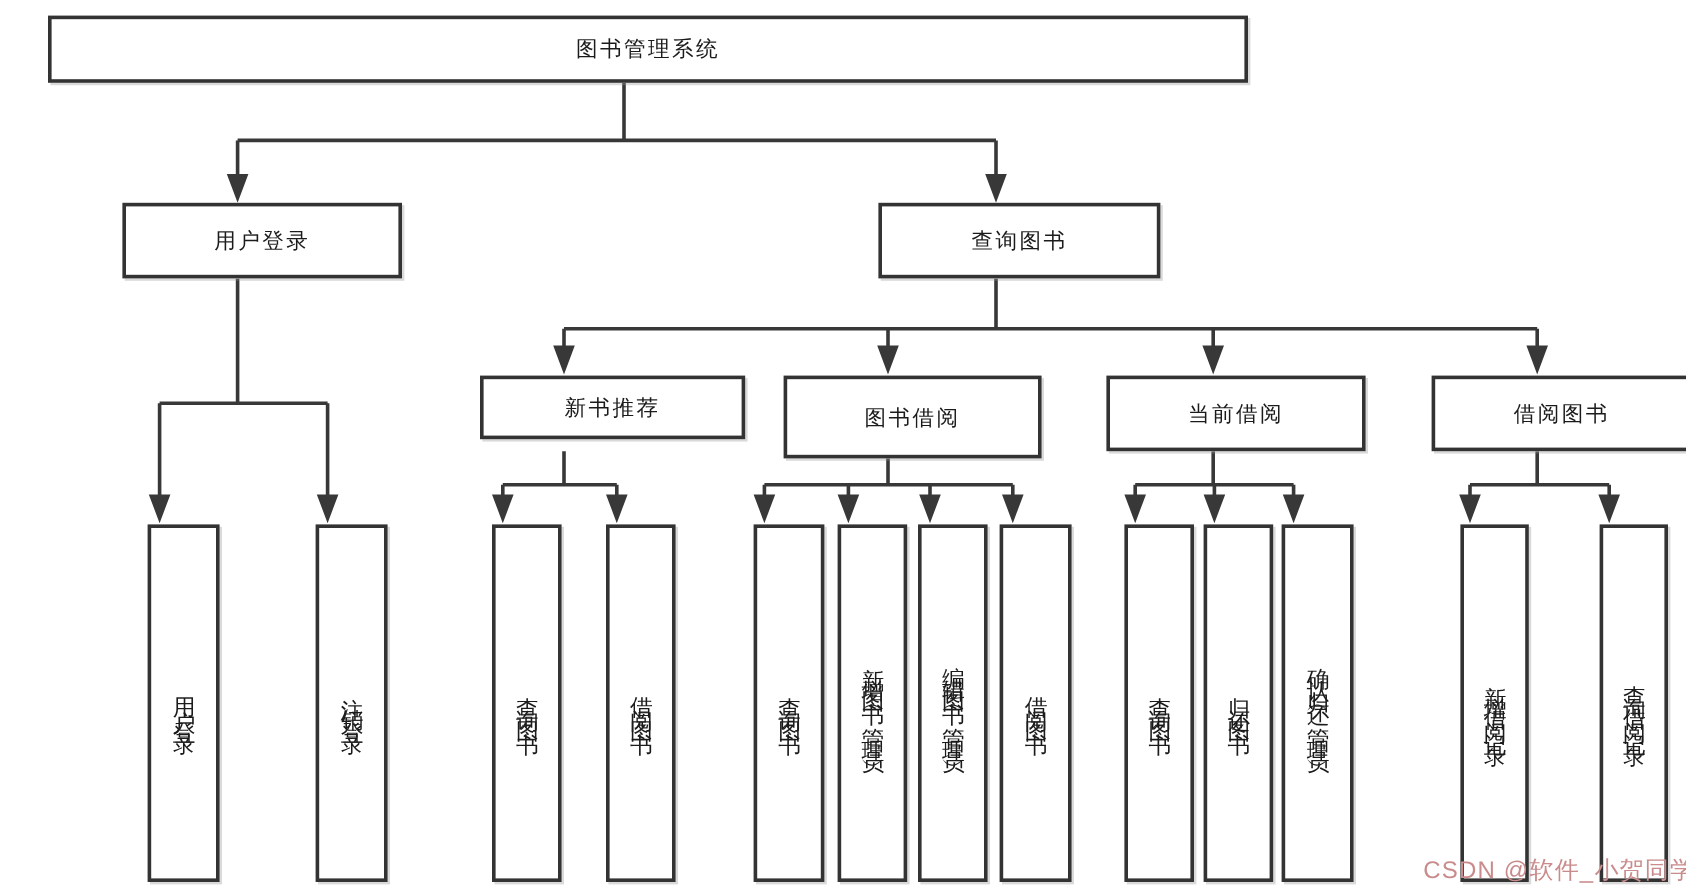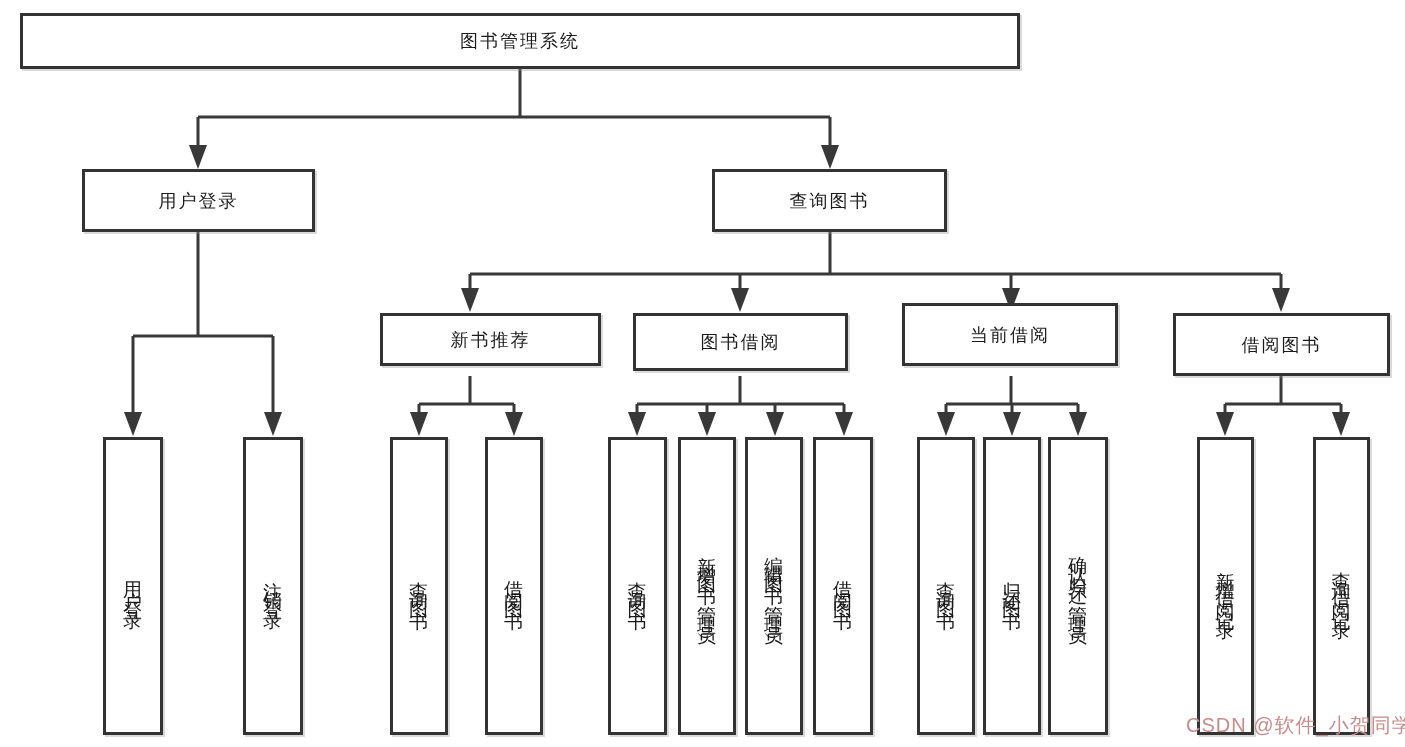--- a/index.html
+++ b/index.html
@@ -12,20 +12,21 @@
   }
   .connectors{position:absolute;left:0;top:0;pointer-events:none;}
   .node{
     position:absolute;
     background:#ffffff;
     border:3px solid #333333;
     box-sizing:border-box;
     display:flex;align-items:center;justify-content:center;
     color:#1b1b1b;
     box-shadow:2px 2px 0 rgba(150,150,150,0.35);
+    margin-left:20px;
   }
   .node.h{font-size:18px;letter-spacing:2px;white-space:nowrap;}
   .node.v .vtext{
     writing-mode:vertical-rl;
     text-orientation:mixed;
     font-size:19px;
     letter-spacing:10px;
     line-height:1;
   }
   .watermark{
@@ -90,24 +91,24 @@
   <div class="node h" style="left:82px;top:169px;width:233px;height:63px">
     <span>用户登录</span>
   </div>
   <div class="node h" style="left:712px;top:169px;width:235px;height:63px">
     <span>查询图书</span>
   </div>
 
   <div class="node h" style="left:380px;top:313px;width:221px;height:53px">
     <span>新书推荐</span>
   </div>
-  <div class="node h" style="left:633px;top:313px;width:215px;height:58px">
+  <div class="node h" style="left:633px;top:313px;width:215px;height:69px">
     <span>图书借阅</span>
   </div>
-  <div class="node h" style="left:902px;top:303px;width:216px;height:63px">
+  <div class="node h" style="left:902px;top:313px;width:216px;height:63px">
     <span>当前借阅</span>
   </div>
   <div class="node h" style="left:1173px;top:313px;width:217px;height:63px">
     <span>借阅图书</span>
   </div>
 
   <div class="node v" style="left:103px;top:437px;width:60px;height:298px">
     <span class="vtext">用户登录</span>
   </div>
   <div class="node v" style="left:243px;top:437px;width:60px;height:298px">

